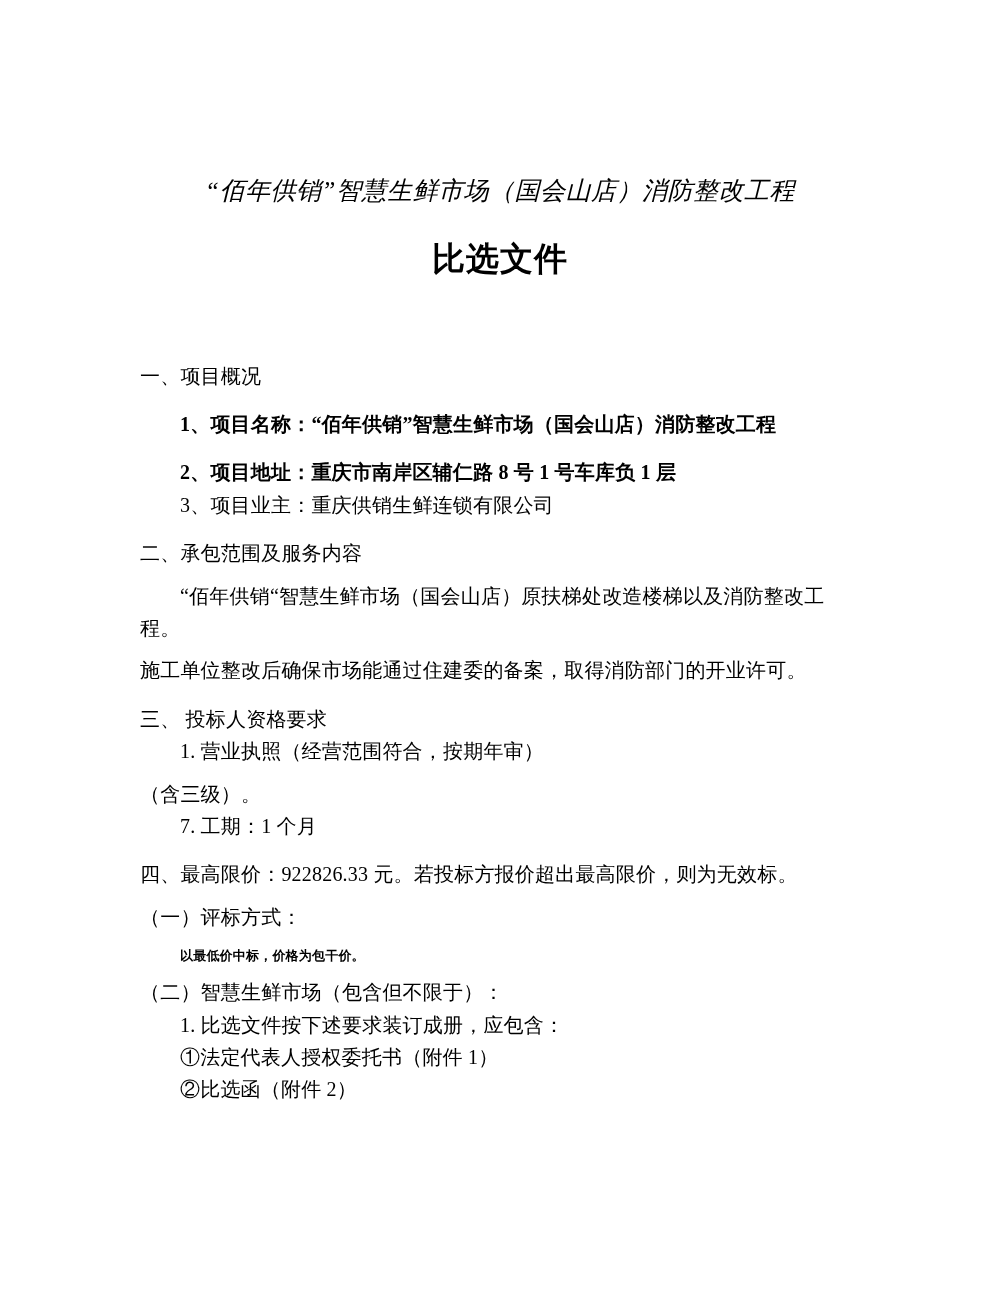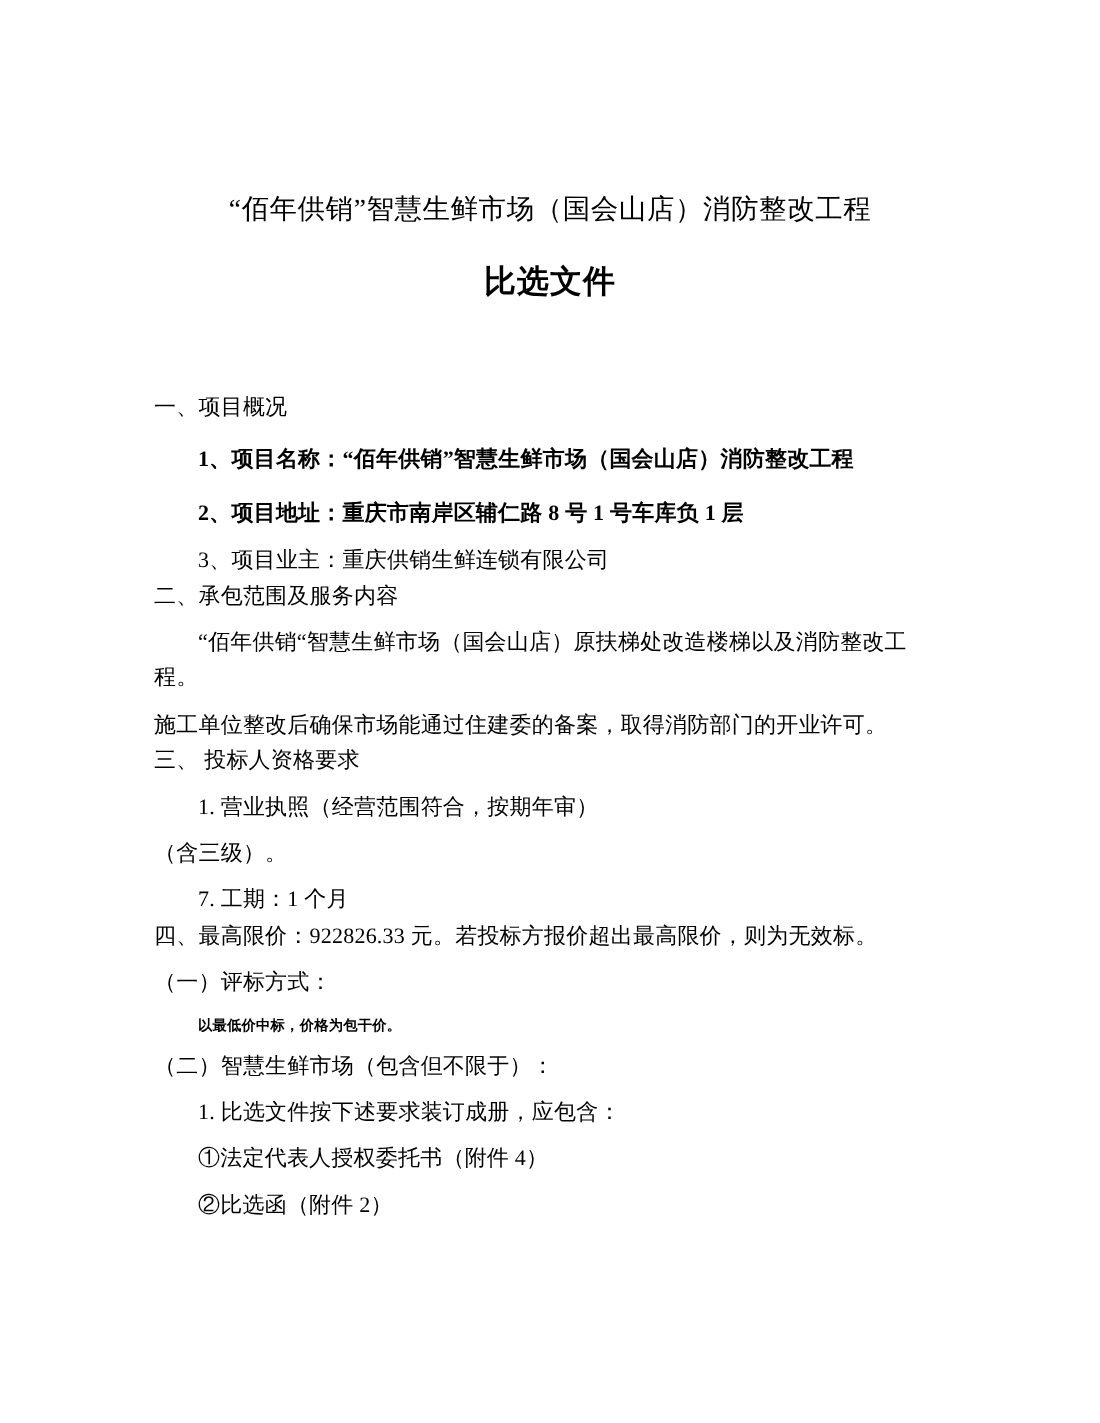--- a/index.html
+++ b/index.html
@@ -23,53 +23,54 @@
     background: #ffffff;
   }
   .doc-title {
     text-align: center;
     font-size: 25px;
     font-weight: normal;
     letter-spacing: 0.5px;
     margin: 0;
     padding-top: 22px;
     line-height: 1.5;
+    font-style: italic;
   }
   .doc-subtitle {
     text-align: center;
-    font-size: 29px;
+    font-size: 33px;
     font-weight: bold;
     font-family: Liberation Sans, sans-serif;
     letter-spacing: 1px;
     margin: 0;
     padding-top: 26px;
     line-height: 1.4;
   }
   .body-block {
     margin-top: 78px;
   }
   p {
     margin: 0;
     font-size: 20px;
     line-height: 1.62;
   }
   .sec {
+    margin-top: 16px;
     letter-spacing: 0.2px;
   }
   .sec-first {
     margin-top: 0;
   }
   .indent1 {
     margin-top: 16px;
     text-indent: 40px;
     letter-spacing: 0.2px;
     font-weight: bold;
   }
   .indent-tight {
-    margin-top: 10px;
     text-indent: 40px;
     letter-spacing: 0.2px;
   }
   .flow {
     margin-top: 10px;
     letter-spacing: 0.2px;
   }
   .flow-indent {
     margin-top: 10px;
     text-indent: 40px;
@@ -107,17 +108,17 @@
     <p class="indent-tight">1. 营业执照（经营范围符合，按期年审）</p>
     <p class="flow">（含三级）。</p>
     <p class="indent-tight">7. 工期：1 个月</p>
 
     <p class="sec">四、最高限价：922826.33 元。若投标方报价超出最高限价，则为无效标。</p>
 
     <p class="flow">（一）评标方式：</p>
     <p class="bold-line">以最低价中标，价格为包干价。</p>
     <p class="flow">（二）智慧生鲜市场（包含但不限于）：</p>
     <p class="indent-tight">1. 比选文件按下述要求装订成册，应包含：</p>
-    <p class="indent-tight">①法定代表人授权委托书（附件 4）</p>
+    <p class="indent-tight">①法定代表人授权委托书（附件 1）</p>
     <p class="indent-tight">②比选函（附件 2）</p>
 
   </div>
 </div>
 
 </body></html>

